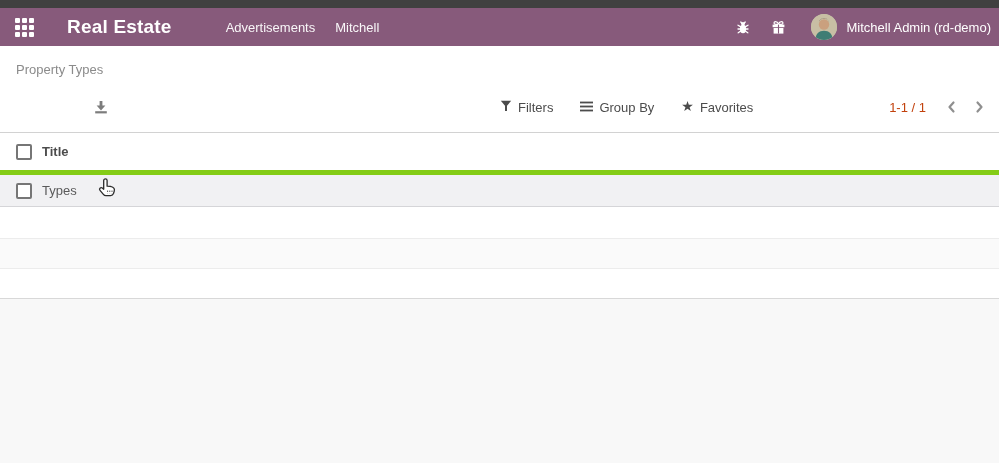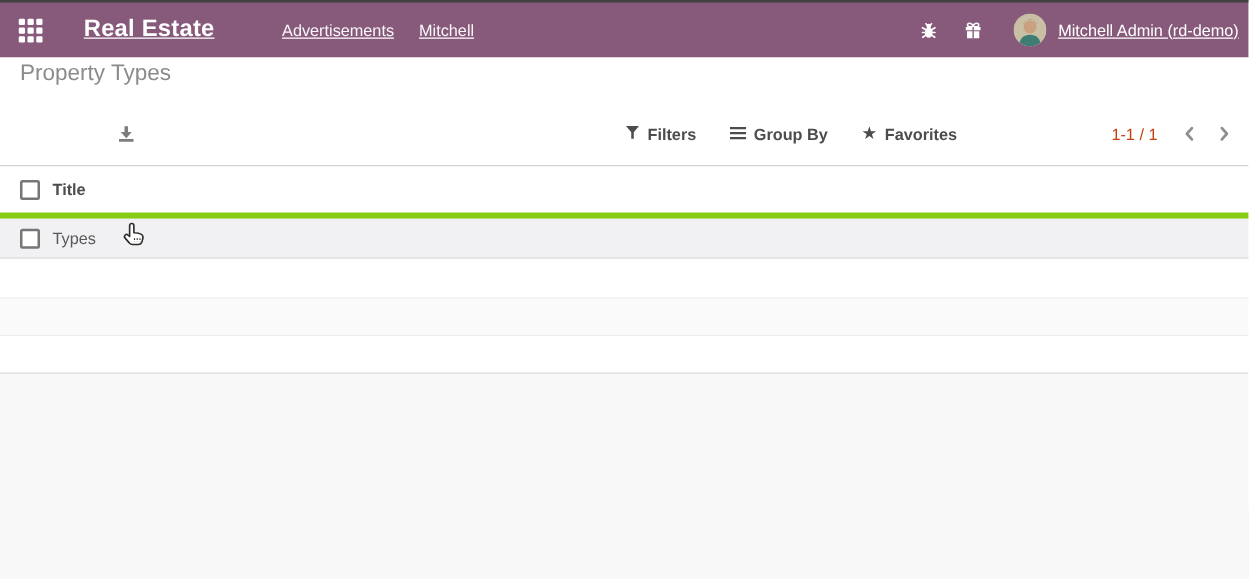--- a/index.html
+++ b/index.html
@@ -6,22 +6,22 @@
   html,body { width:999px; height:463px; }
   body {
     font-family:"Liberation Sans","DejaVu Sans",sans-serif;
     font-size:13px; color:#4c4c4c; background:#fff; cursor:default;
   }
   .screen { position:relative; width:999px; height:463px; overflow:hidden; background:#fff; }
 
   
   .navbar {
     position:absolute; top:0; left:0; right:0; height:46px;
-    background:#875A7B; border-top:2px solid #404040;
-    display:flex; align-items:center; color:#fff;text-decoration:underline;
+    background:#875A7B; border-top:8px solid #404040;
+    display:flex; align-items:center; color:#fff;
   }
   .apps-icon {
     margin-left:15px; width:19px; height:19px;
     display:grid; grid-template-columns:repeat(3,5px); grid-template-rows:repeat(3,5px);
     gap:2px; cursor:pointer;
   }
   .apps-icon span { background:#fff; border-radius:1px; }
   .brand { margin-left:33px; font-size:19px; font-weight:700; letter-spacing:.2px; cursor:pointer; }
   .nav-menus { display:flex; margin-left:54px; gap:20px; }
   .nav-menu { padding:4px 0; color:rgba(255,255,255,.95); cursor:pointer; }
@@ -30,22 +30,22 @@
   .nav-icon-btn + .nav-icon-btn { margin-left:20px; }
   .avatar {
     margin-left:24px; width:26px; height:26px; border-radius:50%; overflow:hidden;
     background:#b9c4a8; flex:0 0 auto; cursor:pointer;
   }
   .user-name { margin-left:10px; color:#fff; cursor:pointer; white-space:nowrap; }
 
   
   .control-panel { position:absolute; top:46px; left:0; right:0; height:86px; background:#fff; }
   .breadcrumb {
-    position:absolute; left:16px; top:0;
-    font-size:18px; color:#8b8b8b; line-height:24px;
+    position:absolute; left:16px; top:12px;
+    font-size:13px; color:#8b8b8b; line-height:24px;
   }
   .search-wrap {
     position:absolute; left:500px; right:14px; top:11px; height:30px;
     border-bottom:1px solid #5b5b5b;
   }
   .search-input {
     width:calc(100% - 26px); height:26px; border:none; outline:none;
     font-family:inherit; font-size:13px; color:#4c4c4c; background:transparent;
   }
   .search-input::placeholder { color:#b7b7b7; }
@@ -55,21 +55,21 @@
     position:absolute; left:16px; top:47px; height:28px; padding:0 15px;
     background:#00A09D; color:#fff; border:none; border-radius:3px;
     font-family:inherit; font-size:12px; font-weight:700; letter-spacing:.4px; cursor:pointer;
   }
   .export-btn { position:absolute; left:94px; top:54px; cursor:pointer; background:none; border:none; }
 
   .filter-bar {
     position:absolute; left:500px; top:47px; height:28px;
     display:flex; align-items:center; gap:27px;
   }
-  .filter-item { display:flex; align-items:flex-start; gap:6px; font-weight:700; color:#4c4c4c; cursor:pointer; }
+  .filter-item { display:flex; align-items:flex-start; gap:6px; font-weight:400; color:#4c4c4c; cursor:pointer; }
   .star-glyph { font-size:14px; line-height:12px; color:#4c4c4c; }
 
   .pager { position:absolute; right:14px; top:47px; height:28px; display:flex; align-items:center; }
   .pager-value { color:#c2410c; cursor:pointer;margin-left:44px; }
   .pager-prev { margin-left:20px; cursor:pointer; display:flex; }
   .pager-next { margin-left:17px; cursor:pointer; display:flex; }
 
   
   .list { position:absolute; top:132px; left:0; right:0; bottom:0; display:flex; flex-direction:column; }
   .list-header {

